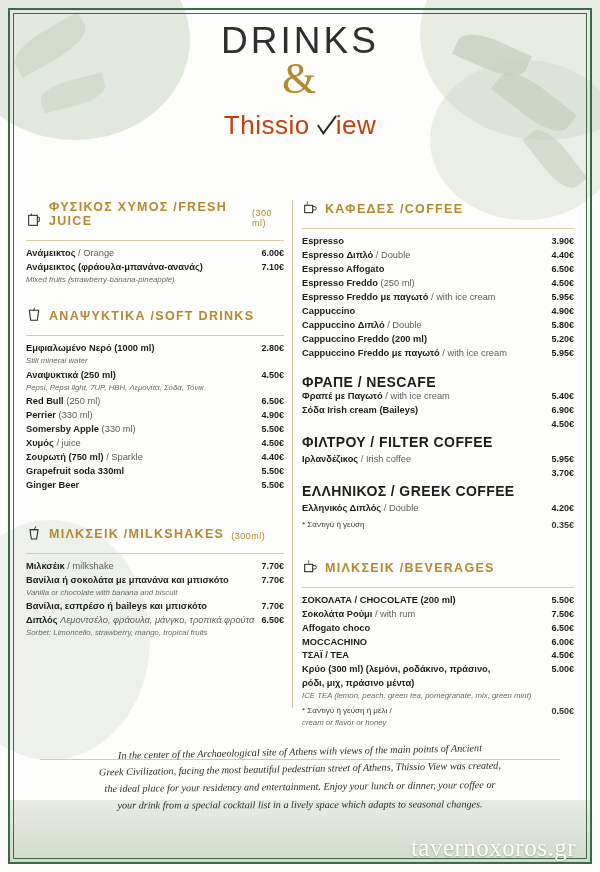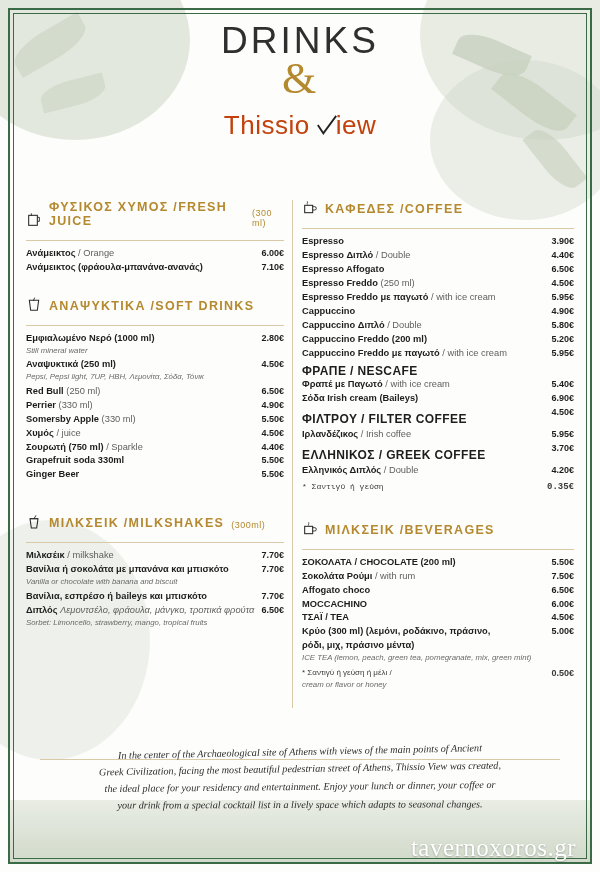--- a/index.html
+++ b/index.html
@@ -95,22 +95,22 @@
   .row .pr{flex:0 0 auto;font-weight:700;font-size:9px;white-space:nowrap;}
   .b{font-weight:700;}
   .muted{color:#5e5e5e;font-weight:400;}
   .desc{
     font-size:7.8px;color:#6a6a6a;font-style:italic;line-height:1.35;
     margin:0 0 2px 0;padding-right:30px;
     font-family:"Liberation Sans", sans-serif;
   }
   .note{font-size:8px;color:#3a3a3a;}
   .subhead{
-    font-size:12px;color:#1d1d1d;letter-spacing:.4px;font-weight:700;
-    font-family:"Liberation Sans", sans-serif;margin-top:4px;
+    font-size:14px;color:#1d1d1d;letter-spacing:.4px;font-weight:700;
+    font-family:"Liberation Sans", sans-serif;margin-top:14px;
   }
   
   .footer{
     position:absolute;left:30px;right:30px;bottom:58px;
     text-align:center;color:#2e2e2e;
     font-family:"Liberation Serif", serif;
     font-size:10.2px;line-height:1.75;font-style:italic;
   }
   .footrule{
     position:absolute;left:40px;right:40px;bottom:112px;height:1px;background:#d9c9a6;
@@ -179,20 +179,21 @@
         <span class="sec-sub">(300 ml)</span>
       </div>
       <div class="row">
         <span class="nm"><span class="b">Ανάμεικτος</span><span class="muted"> / Orange</span></span>
         <span class="pr">6.00€</span>
       </div>
       <div class="row">
         <span class="nm"><span class="b">Ανάμεικτος (φράουλα-μπανάνα-ανανάς)</span></span>
         <span class="pr">7.10€</span>
       </div>
+      <div class="desc">Mixed fruits (strawberry-banana-pineapple)</div>
     </div>
 
     <div class="sec" style="margin-top:22px;">
       <div class="sec-head">
         <span class="gicon">
           <svg viewBox="0 0 24 24" width="16" height="16">
               <path d="M5 5 h14 l-2 15 h-10 z" fill="none" stroke="#2b2b2b" stroke-width="1.6"></path>
               <path d="M13 1 l-2 5" stroke="#2b2b2b" stroke-width="1.4"></path>
             </svg>
         </span>
@@ -344,21 +345,21 @@
           <span class="pr">5.95€</span>
         </div>
       <div class="row">
           <span class="nm subhead">ΕΛΛΗΝΙΚΟΣ / GREEK COFFEE</span>
           <span class="pr">3.70€</span>
         </div>
       <div class="row">
           <span class="nm"><span class="b">Ελληνικός Διπλός</span><span class="muted"> / Double</span></span>
           <span class="pr">4.20€</span>
         </div>
-      <div class="row note" style="margin-top:3px;font-family:Liberation Mono, monospace;">
+      <div class="row note" style="margin-top:3px;">
           <span class="nm">* Σαντιγύ ή γεύση</span>
           <span class="pr">0.35€</span>
         </div>
     </div>
 
     <div class="sec" style="margin-top:26px;">
       <div class="sec-head">
         <span class="gicon">
           <svg viewBox="0 0 24 24" width="16" height="16">
               <rect x="4" y="8" width="12" height="11" fill="none" stroke="#2b2b2b" stroke-width="1.6"></rect>

